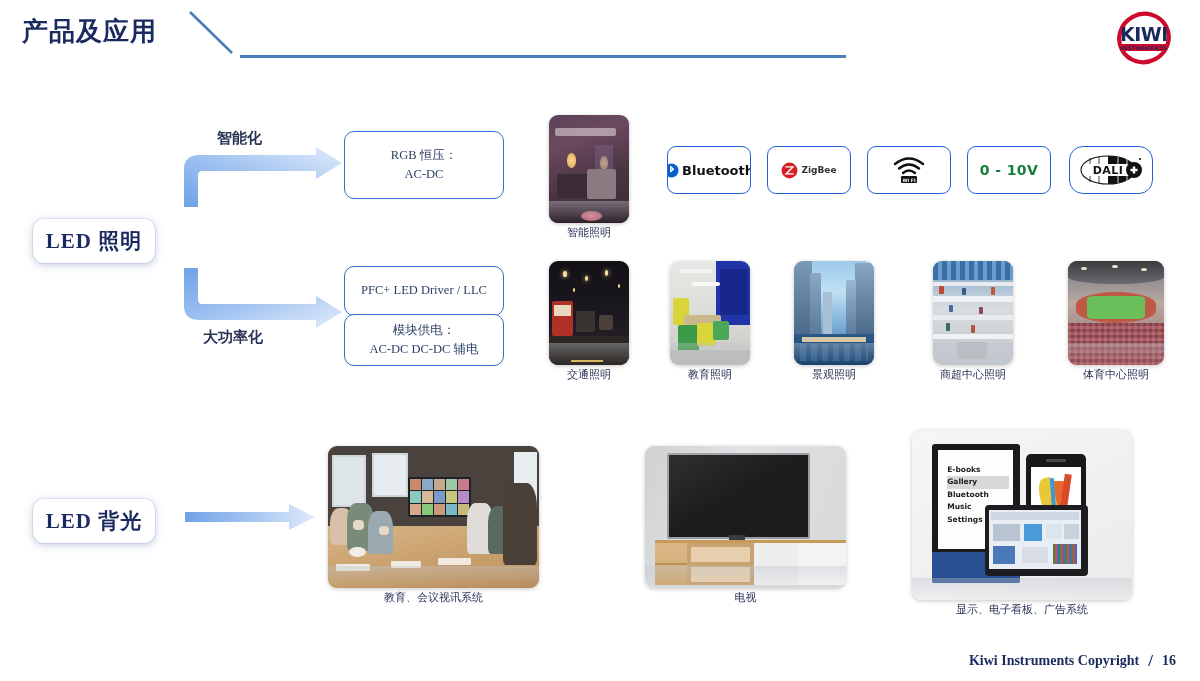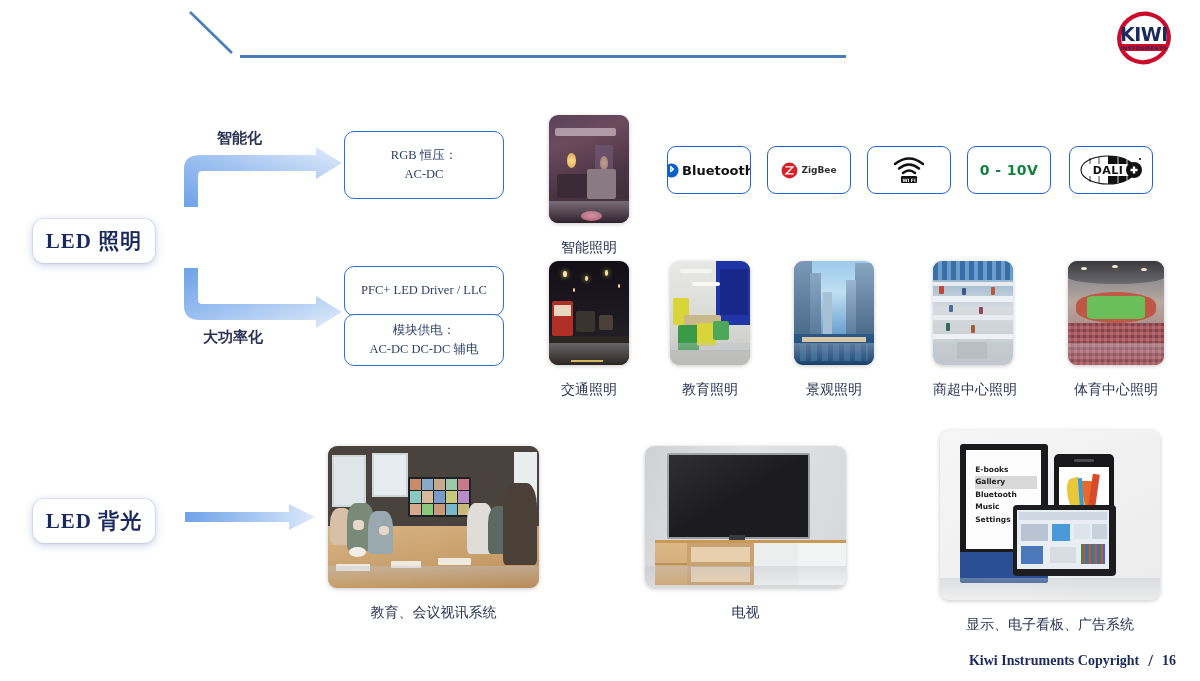--- a/index.html
+++ b/index.html
@@ -85,40 +85,40 @@
   .proto{
     position:absolute;top:146px;width:82px;height:46px;
     border:1.7px solid #1f63d8;border-radius:9px;background:#fff;
     display:flex;align-items:center;justify-content:center;
     overflow:hidden;
   }
   #proto-0{left:667px;}
   #proto-1{left:767px;}
   #proto-2{left:867px;}
   #proto-3{left:967px;}
-  #proto-4{left:1069px;}
+  #proto-4{left:1069px;border-radius:14px;}
   .proto-text{
     font-family:"DejaVu Sans","Liberation Sans",sans-serif;
     font-weight:bold;font-size:14px;color:#15803d;letter-spacing:0.4px;
   }
   .bt-wrap{display:flex;align-items:center;gap:3px;}
   .bt-label{font-family:"DejaVu Sans",sans-serif;font-weight:bold;font-size:13px;color:#111;}
   .zb-wrap{display:flex;align-items:center;gap:3px;justify-content:flex-end;}
   .zb-label{font-family:"DejaVu Sans",sans-serif;font-weight:bold;font-size:9px;color:#333;}
 
   
   .thumb{position:absolute;}
   .thumb .ph{
     width:100%;border-radius:9px;overflow:hidden;position:relative;
     box-shadow:0 1px 4px rgba(0,0,0,0.22);
   }
   .thumb .cap{
-    margin-top:16px;text-align:center;
+    margin-top:2px;text-align:center;
     font-family:"DejaVu Sans","Liberation Sans",sans-serif;
-    font-size:14px;color:#2b3456;white-space:nowrap;
+    font-size:11px;color:#2b3456;white-space:nowrap;
   }
   .refl{
     position:absolute;left:0;right:0;height:22px;
     background:linear-gradient(to bottom,rgba(190,195,205,0.40),rgba(255,255,255,0));
     border-radius:0 0 8px 8px;pointer-events:none;
   }
 
   
   .scene{position:absolute;inset:0;}
 
@@ -130,20 +130,21 @@
     display:flex;align-items:center;gap:9px;
   }
   .footer .sep{color:#1b2a5e;font-size:17px;}
 </style>
 </head>
 <body>
 
 <div class="slide">
 
   <div class="header">
+    <div class="hdr-cat">产品及应用</div>
 
     <svg class="hdr-slash" viewBox="0 0 60 48">
       <line x1="4" y1="4" x2="46" y2="45" stroke="#4a7ebb" stroke-width="2.6"></line>
     </svg>
 
     <div class="hdr-underline"></div>
   </div>
 
   <svg class="logo" viewBox="0 0 76 56">
     <ellipse cx="38" cy="28" rx="25" ry="24" fill="none" stroke="#cc0a2b" stroke-width="4.2" transform="rotate(-28 38 28)"></ellipse>
@@ -428,21 +429,21 @@
         <div style="position:absolute;left:23%;bottom:4%;width:29%;height:11%;background:#e8d0ae;"></div>
         <div style="position:absolute;left:23%;bottom:18%;width:29%;height:11%;background:#e8d0ae;"></div>
         <div style="position:absolute;left:54%;bottom:2%;width:22%;height:30%;background:#eceded;"></div>
         <div style="position:absolute;left:76%;bottom:2%;width:24%;height:30%;background:#f2f3f3;"></div>
       </div>
       <div class="refl" style="bottom:0;"></div>
     </div>
     <div class="cap">电视</div>
   </div>
 
-  <div class="thumb" style="left:940px;top:430px;width:220px;">
+  <div class="thumb" style="left:912px;top:430px;width:220px;">
     <div class="ph" style="height:170px;background:#f2f2f2;">
       <div class="scene" style="background:linear-gradient(150deg,#f6f6f6,#ebebeb);">
 
         <div style="position:absolute;left:9%;top:8%;width:40%;height:82%;background:#1a1a1c;border-radius:3px;"></div>
         <div style="position:absolute;left:12%;top:12%;width:34%;height:58%;background:#fdfdfd;"></div>
         <div style="position:absolute;left:9%;top:72%;width:40%;height:18%;background:#2a4f93;border-radius:0 0 3px 3px;"></div>
         <div style="position:absolute;left:16%;top:20%;width:28%;height:46%;
                     font-family:'DejaVu Sans',sans-serif;font-size:7.5px;font-weight:bold;
                     color:#1a1a1a;line-height:1.65;">
           <div>E-books</div>

